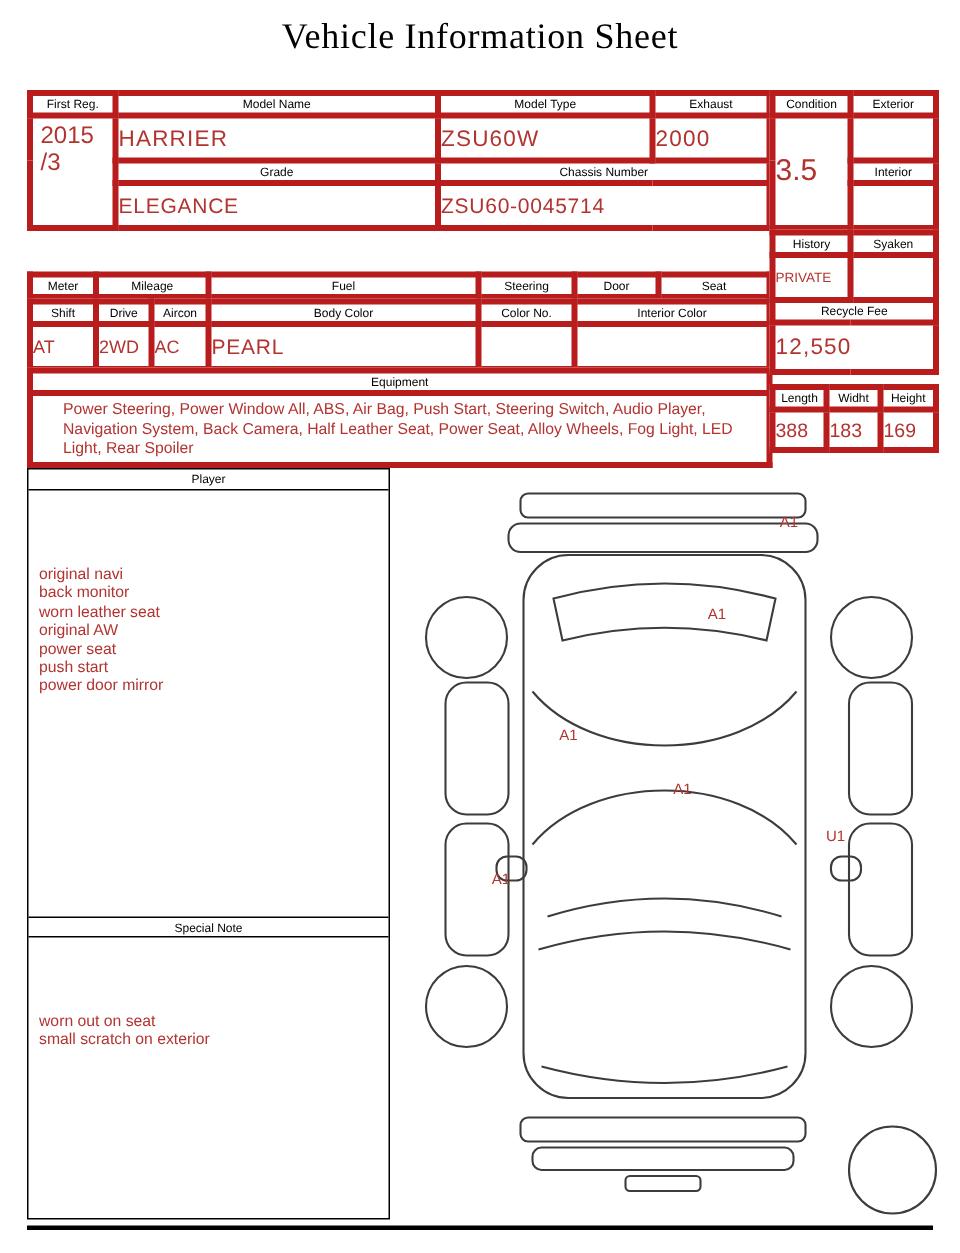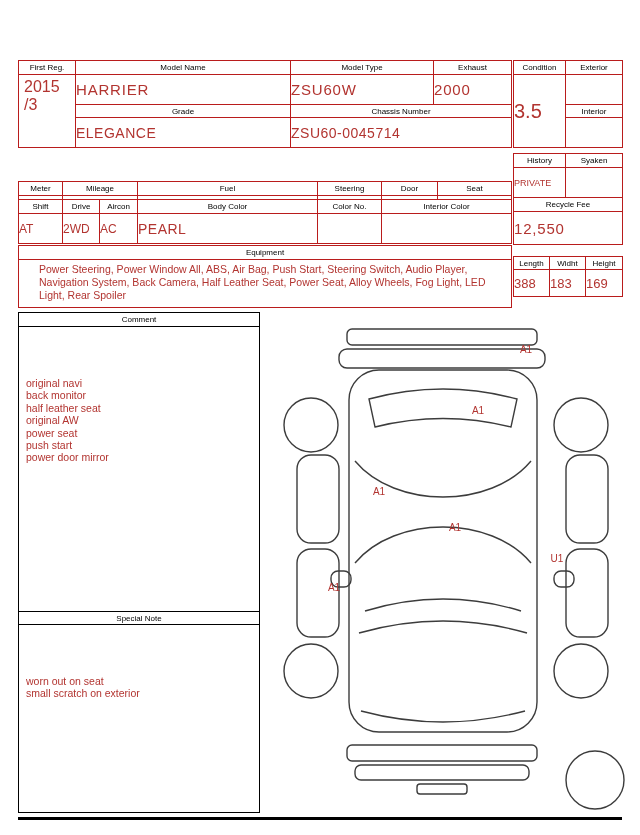--- a/index.html
+++ b/index.html
@@ -4,21 +4,21 @@
 <style>
   * { margin:0; padding:0; box-sizing:border-box; }
   html,body { background:#ffffff; }
   body { font-family:"Liberation Sans", sans-serif; color:#000; }
   .page { position:relative; width:640px; height:835px; background:#fff; overflow:hidden; }
 
   .title { position:absolute; top:12px; left:0; width:100%; text-align:center;
            font-family:"Liberation Serif", serif; font-size:24px; color:#000; letter-spacing:.5px; }
 
   table { border-collapse:collapse; table-layout:fixed; position:absolute; background:#fff; }
-  td { border:1px solid #b91c1c; overflow:hidden; vertical-align:middle; padding:0; }
+  td { border:4px solid #b91c1c; overflow:hidden; vertical-align:middle; padding:0; }
   .h { font-size:8px; text-align:center; color:#000; padding:1px 2px; }
   .v { text-align:left; color:var(--accent,#b23430); }
 
   .r14 { height:14px; } .r13 { height:13px; } .r30 { height:30px; }
   .r33 { height:33px; } .r27 { height:27px; } .r48 { height:48px; }
 
   .t1main { left:18px; top:60px;  width:493px; }
   .t1right{ left:513px; top:60px; width:109px; }
   .t2a    { left:18px; top:153px; width:493px;margin-top:28px; }
   .t2b    { left:18px; top:199px; width:493px; }
@@ -51,20 +51,21 @@
 
   .footline { position:absolute; left:18px; top:817px; width:604px; height:3px; background:#000; }
   .foottext { position:absolute; top:822px; left:0; width:100%; text-align:center;
               font-size:8.5px; color:var(--accent,#b23430); }
 </style>
 </head>
 <body>
 
 <div class="page">
 
+  <div class="title">Vehicle Information Sheet</div>
 
   <table class="t1main">
     <colgroup>
         <col style="width:57px">
         <col style="width:215px">
         <col style="width:143px">
         <col style="width:78px">
       </colgroup>
     <tbody>
         <tr class="r14">
@@ -225,25 +226,25 @@
     </tr>
     <tr class="r27">
       <td class="v fs13">388</td>
       <td class="v fs13">183</td>
       <td class="v fs13">169</td>
     </tr>
   </tbody>
     </table>
 
   <div class="bottombox">
-    <div class="boxhdr">Comment</div>
+    <div class="boxhdr">Player</div>
     <div class="boxtext comment-area">
       <div>original navi</div>
       <div>back monitor</div>
-      <div>half leather seat</div>
+      <div>worn leather seat</div>
       <div>original AW</div>
       <div>power seat</div>
       <div>push start</div>
       <div>power door mirror</div>
     </div>
     <div class="boxhdr sn-hdr">Special Note</div>
     <div class="boxtext">
       <div>worn out on seat</div>
       <div>small scratch on exterior</div>
     </div>

